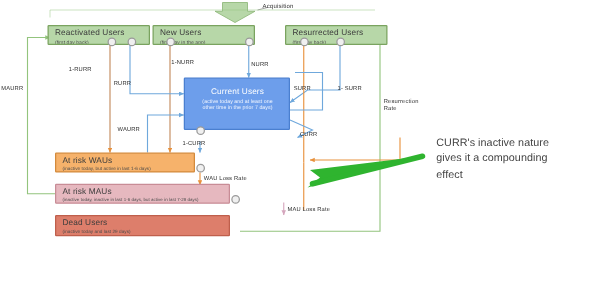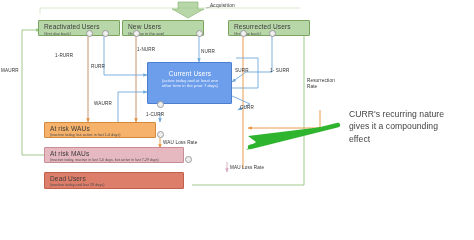--- a/index.html
+++ b/index.html
@@ -188,17 +188,17 @@
   <div class="lbl" style="left:201px;top:49px;">NURR</div>
   <div class="lbl" style="left:235px;top:68px;">SURR</div>
   <div class="lbl" style="left:270px;top:68px;">1- SURR</div>
   <div class="lbl" style="left:146px;top:112px;">1-CURR</div>
   <div class="lbl" style="left:240px;top:105px;">CURR</div>
   <div class="lbl w" style="left:307px;top:78px;white-space:pre-line;">Resurrection
 Rate</div>
   <div class="lbl" style="left:163px;top:140px;">WAU Loss Rate</div>
   <div class="lbl" style="left:230px;top:165px;">MAU Loss Rate</div>
 
-  <div class="annot" style="left:349px;top:108px;width:122px;">CURR's recurring nature
+  <div class="annot" style="left:349px;top:108px;width:122px;">CURR's inactive nature
 gives it a compounding
 effect</div>
 
 </div>
 
 </body></html>

